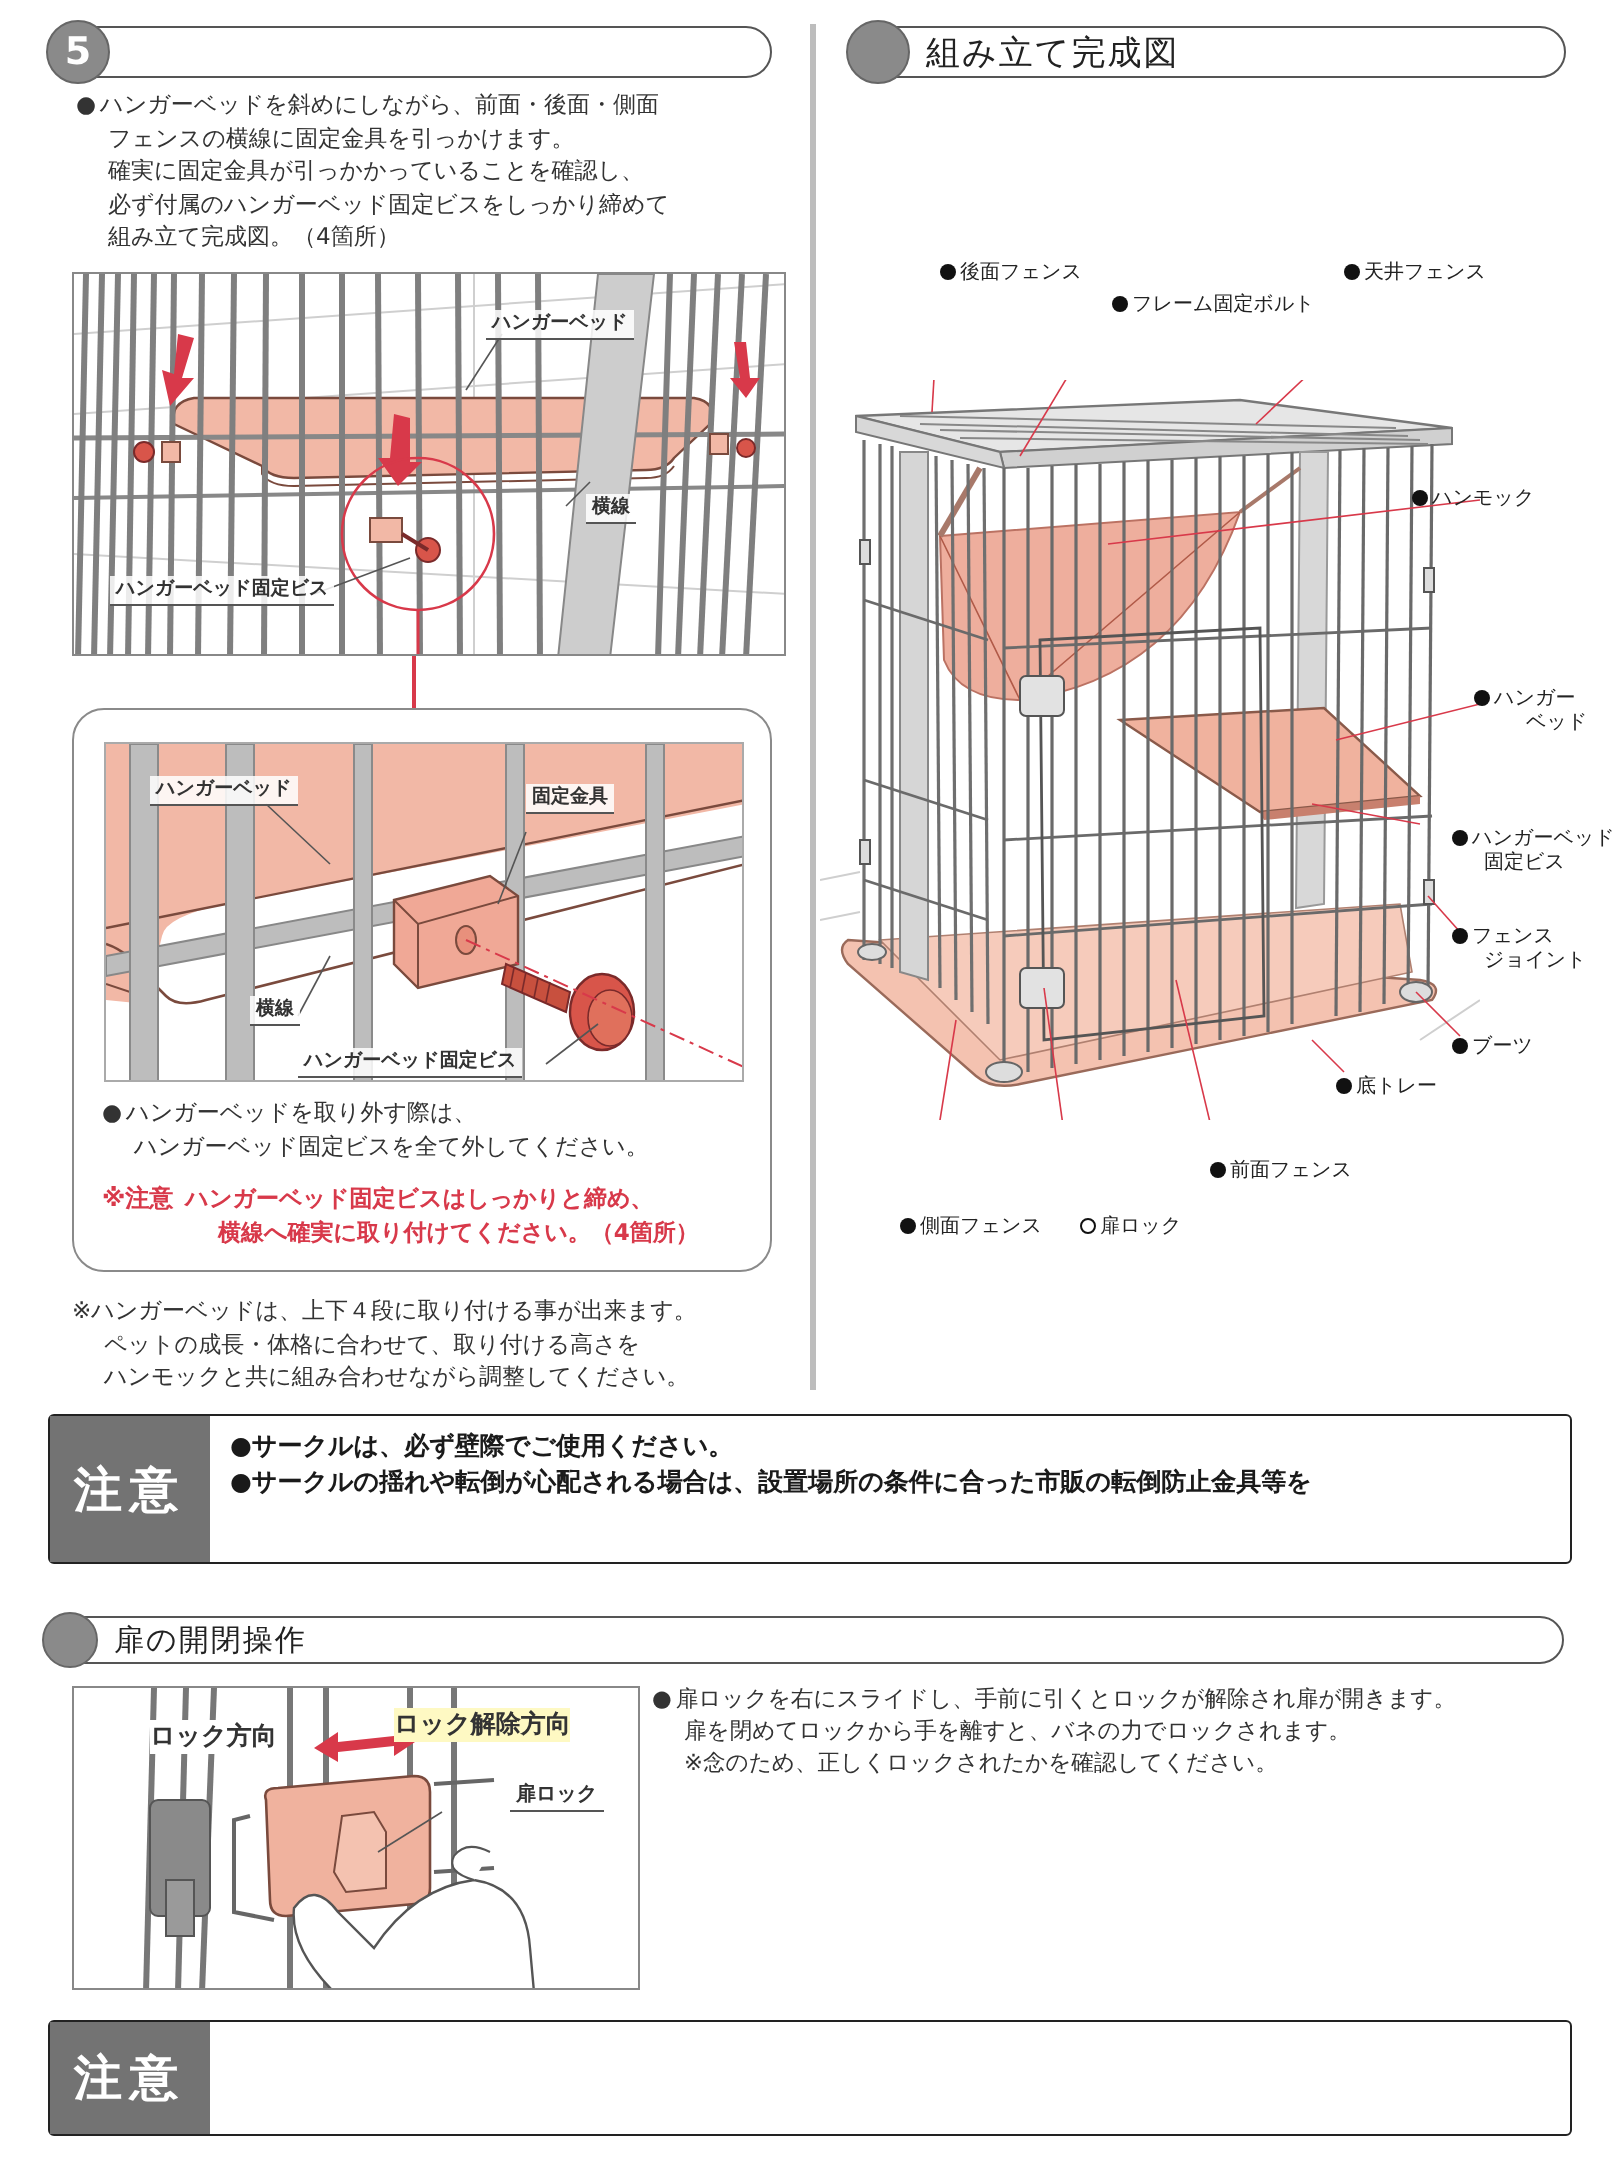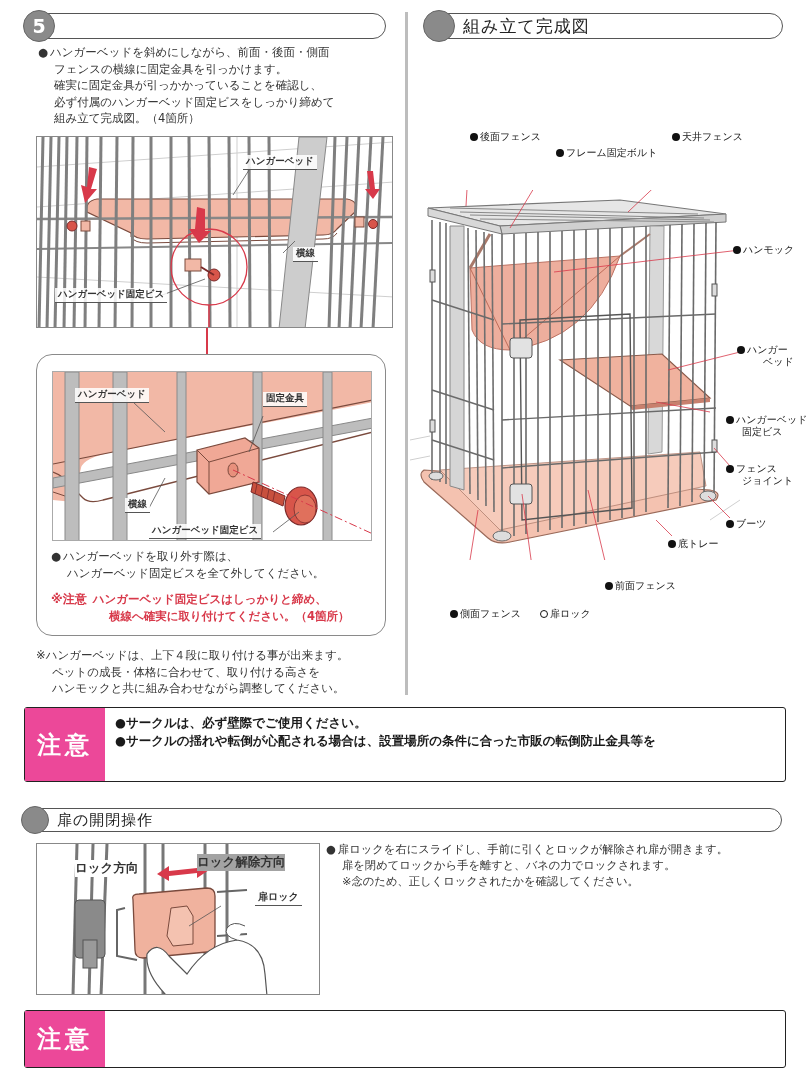--- a/index.html
+++ b/index.html
@@ -38,21 +38,21 @@
 
     .red-note { color: #d8394a; font-size: 11.5px; line-height: 16.5px; font-weight: bold; }
     .red-note .head { font-size: 12px; margin-right: 6px; }
 
     
     .caution {
       position: absolute; left: 24px; width: 762px; border: 1.8px solid #222; border-radius: 3px;
       display: flex; background: #fff;
     }
     .caution .tag {
-      width: 80px; background: #ec4899; color: #fff; font-size: 24px; font-weight: bold;
+      width: 80px; background: #737373; color: #fff; font-size: 24px; font-weight: bold;
       display: flex; align-items: center; justify-content: center; letter-spacing: 4px;
     }
     .caution .content { padding: 6px 10px; font-size: 12.5px; line-height: 18px; font-weight: bold; color: #1a1a1a; }
 
     svg { display: block; }
   </style>
 </head>
 <body>
 
 <div class="sec-head" style="left:28px; top:13px; width:358px;">
@@ -309,21 +309,21 @@
       <line x1="178" y1="300" x2="200" y2="392"></line>
       <line x1="112" y1="304" x2="128" y2="420"></line>
       <line x1="68" y1="320" x2="52" y2="420"></line>
     </g>
   </svg>
 </div>
 
 <div class="lbl" style="left:470px; top:131px;"><span class="dot"></span><span>後面フェンス</span></div>
 <div class="lbl" style="left:556px; top:147px;"><span class="dot"></span><span>フレーム固定ボルト</span></div>
 <div class="lbl" style="left:672px; top:131px;"><span class="dot"></span><span>天井フェンス</span></div>
-<div class="lbl" style="left:733px; top:244px;"><span class="dot"></span><span>ハンモック</span></div>
+<div class="lbl" style="left:706px; top:244px;"><span class="dot"></span><span>ハンモック</span></div>
 <div class="lbl" style="left:737px; top:344px;"><span class="dot"></span><span>ハンガー</span><br><span style="padding-left:26px;">ベッド</span></div>
 <div class="lbl" style="left:726px; top:414px;"><span class="dot"></span><span>ハンガーベッド</span><br><span style="padding-left:16px;">固定ビス</span></div>
 <div class="lbl" style="left:726px; top:463px;"><span class="dot"></span><span>フェンス</span><br><span style="padding-left:16px;">ジョイント</span></div>
 <div class="lbl" style="left:726px; top:518px;"><span class="dot"></span><span>ブーツ</span></div>
 <div class="lbl" style="left:668px; top:538px;"><span class="dot"></span><span>底トレー</span></div>
 <div class="lbl" style="left:605px; top:580px;"><span class="dot"></span><span>前面フェンス</span></div>
 <div class="lbl" style="left:450px; top:608px;"><span class="dot"></span><span>側面フェンス</span></div>
 <div class="lbl" style="left:540px; top:608px;"><span class="dot open"></span><span>扉ロック</span></div>
 
 <div class="caution" style="top:707px; height:75px;">
@@ -361,21 +361,21 @@
     <path d="M96 56 Q94 50 102 50 L170 44 Q178 44 178 52 L178 100 Q178 108 170 108 L106 114 Q98 114 98 106 Z" fill="#f0b29e" stroke="#7a4a3d" stroke-width="1.3"></path>
     <path d="M134 64 L150 62 L156 72 L156 100 L136 102 L130 92 Z" fill="#f4c2b0" stroke="#7a4a3d"></path>
 
     <path d="M110 110 Q120 96 132 112 L150 130 Q170 100 200 96 Q226 100 228 130 L230 152 L130 152 Q108 130 110 110 Z" fill="#fff" stroke="#555" stroke-width="1.2"></path>
     <path d="M200 96 Q186 92 190 84 Q196 76 208 82" fill="#fff" stroke="#555"></path>
 
     <path d="M120 30 L132 22 L132 27 L160 24 L160 19 L172 26 L160 34 L160 29 L132 32 L132 37 Z" fill="#d8394a"></path>
     <line x1="184" y1="62" x2="152" y2="82" stroke="#555" stroke-width="0.8"></line>
   </svg>
   <div class="callout" style="left:38px; top:16px; font-size:12.5px; background:#fff;">ロック方向</div>
-  <div class="callout" style="left:160px; top:10px; font-size:12.5px; background:#a3a3a3;">ロック解除方向</div>
+  <div class="callout" style="left:160px; top:10px; font-size:12.5px; background:#fef9c3;">ロック解除方向</div>
   <div class="callout callout-u" style="left:218px; top:46px; font-size:10px;">扉ロック</div>
 </div>
 
 <div class="abs body-text" style="left:326px; top:842px; width:470px; font-size:11.3px; line-height:16px;">
   <div class="bullet">扉ロックを右にスライドし、手前に引くとロックが解除され扉が開きます。</div>
   <div class="indent">扉を閉めてロックから手を離すと、バネの力でロックされます。</div>
   <div class="indent">※念のため、正しくロックされたかを確認してください。</div>
 </div>
 
 <div class="caution" style="top:1010px; height:58px;">

